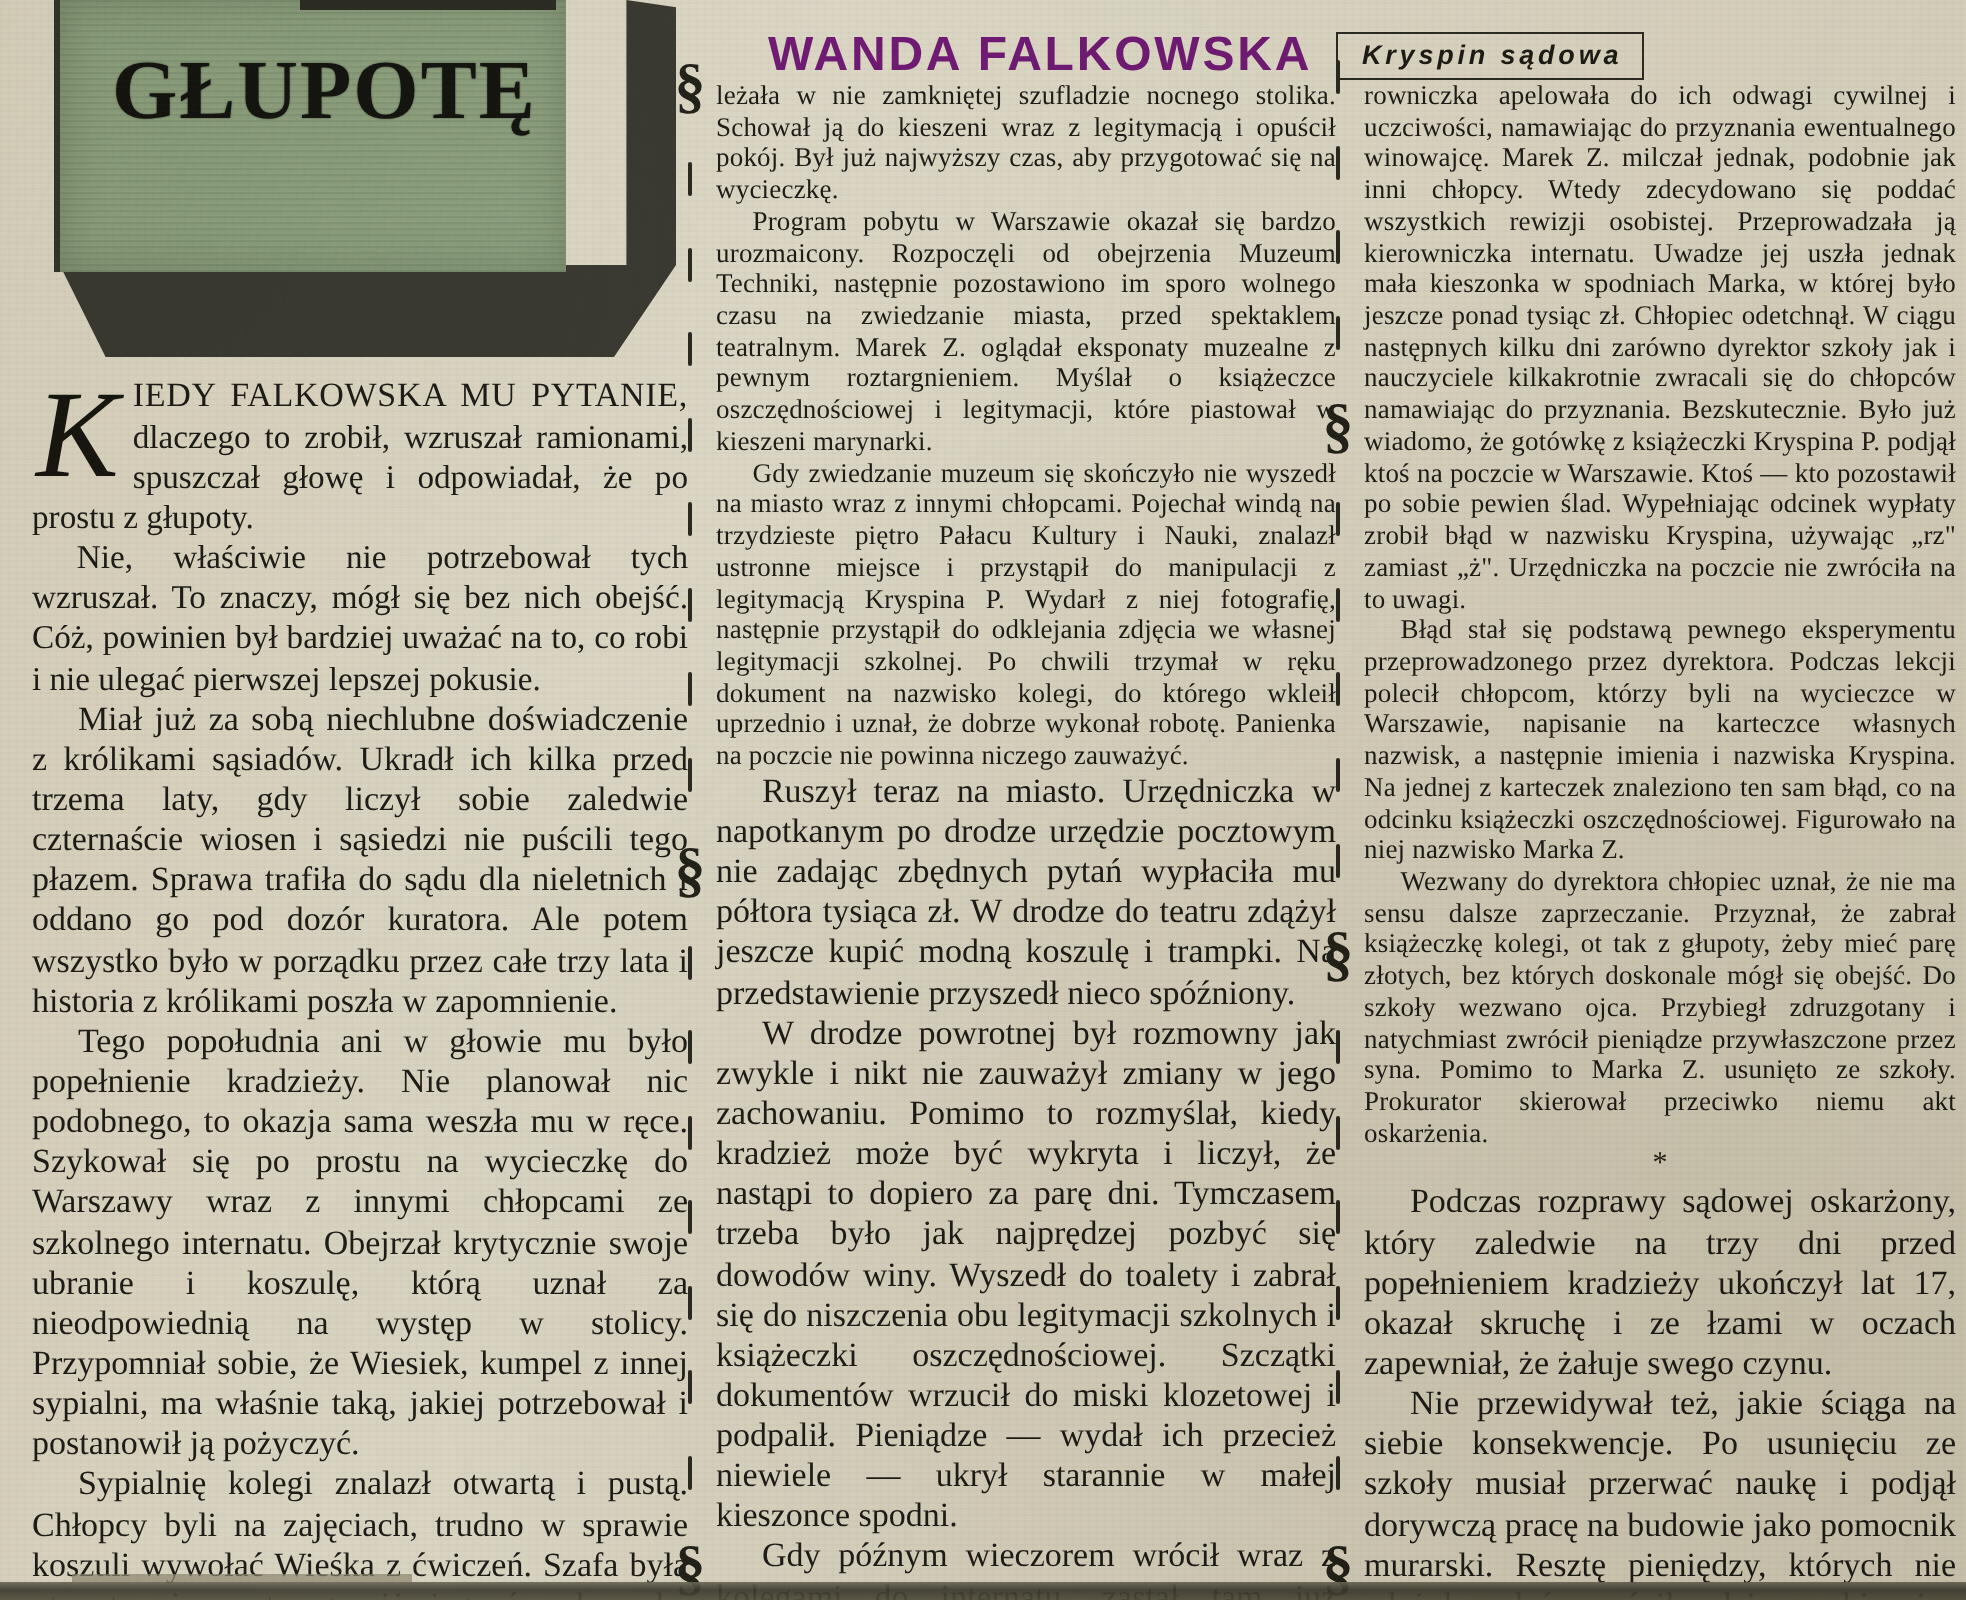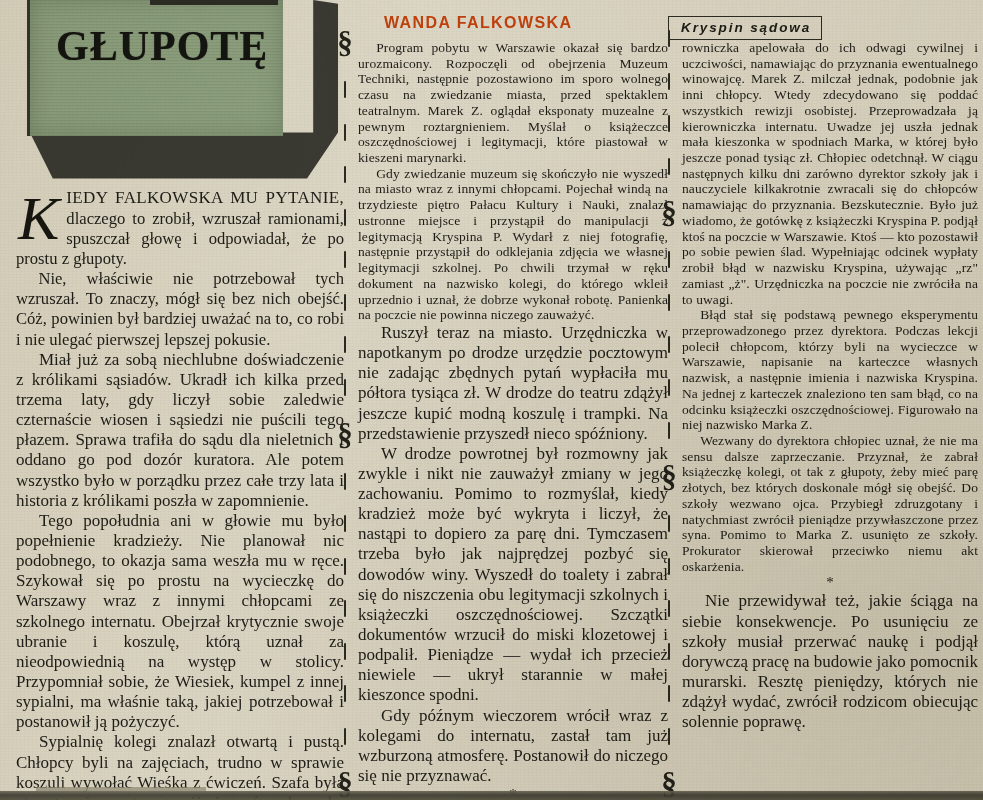--- a/index.html
+++ b/index.html
@@ -45,23 +45,23 @@
     opacity: .55;
   }
 
   
   .byline {
     position: absolute;
     left: 384px;
     top: 14px;
     font-family: "Liberation Sans", "DejaVu Sans", sans-serif;
     font-weight: bold;
-    font-size: 16px;
+    font-size: 24px;
     letter-spacing: 1.4px;
-    color: #c2410c;
+    color: #701a75;
     z-index: 6;
   }
 
   .rubric {
     position: absolute;
     left: 668px;
     top: 16px;
     padding: 3px 10px 4px 12px;
     border: 1.4px solid #2c2b22;
     font-family: "Liberation Sans", "DejaVu Sans", sans-serif;
@@ -342,35 +342,37 @@
         <span class="dropcap">K</span><span class="caps-line">IEDY FALKOWSKA MU PYTANIE,</span><span> dlaczego to zrobił, wzruszał ramionami, spuszczał głowę i odpowiadał, że po prostu z głupoty.</span>
       </p>
       <p class="t-big">Nie, właściwie nie potrzebował tych wzruszał. To znaczy, mógł się bez nich obejść. Cóż, powinien był bardziej uważać na to, co robi i nie ulegać pierwszej lepszej pokusie.</p>
       <p class="t-mid">Miał już za sobą niechlubne doświadczenie z królikami sąsiadów. Ukradł ich kilka przed trzema laty, gdy liczył sobie zaledwie czternaście wiosen i sąsiedzi nie puścili tego płazem. Sprawa trafiła do sądu dla nieletnich i oddano go pod dozór kuratora. Ale potem wszystko było w porządku przez całe trzy lata i historia z królikami poszła w zapomnienie.</p>
       <p class="t-mid">Tego popołudnia ani w głowie mu było popełnienie kradzieży. Nie planował nic podobnego, to okazja sama weszła mu w ręce. Szykował się po prostu na wycieczkę do Warszawy wraz z innymi chłopcami ze szkolnego internatu. Obejrzał krytycznie swoje ubranie i koszulę, którą uznał za nieodpowiednią na występ w stolicy. Przypomniał sobie, że Wiesiek, kumpel z innej sypialni, ma właśnie taką, jakiej potrzebował i postanowił ją pożyczyć.</p>
       <p class="t-mid">Sypialnię kolegi znalazł otwartą i pustą. Chłopcy byli na zajęciach, trudno w sprawie koszuli wywołać Wieśka z ćwiczeń. Szafa była otwarta, nic prostszego niż sięgnąć po koszulę, a potem, wieczorem zwrócić ją koledze. Otworzył szafę, ale nie znalazł, czego szukał. Ujrzał natomiast spodnie i zanurzył rękę w kieszeni. Była w niej legitymacja szkolna na nazwisko Kryspina P., kolegi mieszkającego z Wieśkiem w jednym pokoju. To odkrycie nasunęło mu pewną refleksję. Kryspin miał książeczkę oszczędnościową, o której opowiadał chłopcom. Nie ulegało wątpliwości, że ta książeczka musiała znajdować się gdzieś w pobliżu. Fakt, że trzymał w ręku legitymację z fotografią wystawioną na nazwisko Kryspina P., otwierał przed nim pewne możliwości.</p>
 
     </div>
 
     <div class="col col-mid">
+      <p class="noind t-small">leżała w nie zamkniętej szufladzie nocnego stolika. Schował ją do kieszeni wraz z legitymacją i opuścił pokój. Był już najwyższy czas, aby przygotować się na wycieczkę.</p>
       <p class="t-small">Program pobytu w Warszawie okazał się bardzo urozmaicony. Rozpoczęli od obejrzenia Muzeum Techniki, następnie pozostawiono im sporo wolnego czasu na zwiedzanie miasta, przed spektaklem teatralnym. Marek Z. oglądał eksponaty muzealne z pewnym roztargnieniem. Myślał o książeczce oszczędnościowej i legitymacji, które piastował w kieszeni marynarki.</p>
       <p class="t-small">Gdy zwiedzanie muzeum się skończyło nie wyszedł na miasto wraz z innymi chłopcami. Pojechał windą na trzydzieste piętro Pałacu Kultury i Nauki, znalazł ustronne miejsce i przystąpił do manipulacji z legitymacją Kryspina P. Wydarł z niej fotografię, następnie przystąpił do odklejania zdjęcia we własnej legitymacji szkolnej. Po chwili trzymał w ręku dokument na nazwisko kolegi, do którego wkleił uprzednio i uznał, że dobrze wykonał robotę. Panienka na poczcie nie powinna niczego zauważyć.</p>
       <p class="t-mid">Ruszył teraz na miasto. Urzędniczka w napotkanym po drodze urzędzie pocztowym nie zadając zbędnych pytań wypłaciła mu półtora tysiąca zł. W drodze do teatru zdążył jeszcze kupić modną koszulę i trampki. Na przedstawienie przyszedł nieco spóźniony.</p>
       <p class="t-mid">W drodze powrotnej był rozmowny jak zwykle i nikt nie zauważył zmiany w jego zachowaniu. Pomimo to rozmyślał, kiedy kradzież może być wykryta i liczył, że nastąpi to dopiero za parę dni. Tymczasem trzeba było jak najprędzej pozbyć się dowodów winy. Wyszedł do toalety i zabrał się do niszczenia obu legitymacji szkolnych i książeczki oszczędnościowej. Szczątki dokumentów wrzucił do miski klozetowej i podpalił. Pieniądze — wydał ich przecież niewiele — ukrył starannie w małej kieszonce spodni.</p>
       <p class="t-mid">Gdy późnym wieczorem wrócił wraz z kolegami do internatu, zastał tam już wzburzoną atmosferę. Postanowił do niczego się nie przyznawać.</p>
       <p class="sep-star noind">*</p>
       <p class="t-mid">Prawowity właściciel książeczki oszczędnościowej, Kryspin P. wrócił po zajęciach do swej sypialni w internacie i sięgnął po wiszące w szafie spodnie. Gdy włożył rękę do kieszeni, od razu zauważył brak legitymacji szkolnej. Początkowo był przekonany, że padł ofiarą żartów kolegów. Zaczął ich wypytywać, gdzie schowali legitymację, ale chłopcy dzielący z nim sypialnię, mieli szczerze zdziwione miny. Wtedy dopiero przypomniał sobie książeczkę PKO i zajrzał do szuflady. Książeczka znikła. Wtedy, o tym co zaszło, zawiadomił kierowniczkę internatu. Niezwłocznie też powiadomiono PKO o kradzieży.</p>
 
     </div>
 
     <div class="col col-right">
       <p class="noind t-small">rowniczka apelowała do ich odwagi cywilnej i uczciwości, namawiając do przyznania ewentualnego winowajcę. Marek Z. milczał jednak, podobnie jak inni chłopcy. Wtedy zdecydowano się poddać wszystkich rewizji osobistej. Przeprowadzała ją kierowniczka internatu. Uwadze jej uszła jednak mała kieszonka w spodniach Marka, w której było jeszcze ponad tysiąc zł. Chłopiec odetchnął. W ciągu następnych kilku dni zarówno dyrektor szkoły jak i nauczyciele kilkakrotnie zwracali się do chłopców namawiając do przyznania. Bezskutecznie. Było już wiadomo, że gotówkę z książeczki Kryspina P. podjął ktoś na poczcie w Warszawie. Ktoś — kto pozostawił po sobie pewien ślad. Wypełniając odcinek wypłaty zrobił błąd w nazwisku Kryspina, używając „rz" zamiast „ż". Urzędniczka na poczcie nie zwróciła na to uwagi.</p>
       <p class="t-small">Błąd stał się podstawą pewnego eksperymentu przeprowadzonego przez dyrektora. Podczas lekcji polecił chłopcom, którzy byli na wycieczce w Warszawie, napisanie na karteczce własnych nazwisk, a następnie imienia i nazwiska Kryspina. Na jednej z karteczek znaleziono ten sam błąd, co na odcinku książeczki oszczędnościowej. Figurowało na niej nazwisko Marka Z.</p>
       <p class="t-small">Wezwany do dyrektora chłopiec uznał, że nie ma sensu dalsze zaprzeczanie. Przyznał, że zabrał książeczkę kolegi, ot tak z głupoty, żeby mieć parę złotych, bez których doskonale mógł się obejść. Do szkoły wezwano ojca. Przybiegł zdruzgotany i natychmiast zwrócił pieniądze przywłaszczone przez syna. Pomimo to Marka Z. usunięto ze szkoły. Prokurator skierował przeciwko niemu akt oskarżenia.</p>
       <p class="sep-star noind">*</p>
+      <p class="t-mid">Podczas rozprawy sądowej oskarżony, który zaledwie na trzy dni przed popełnieniem kradzieży ukończył lat 17, okazał skruchę i ze łzami w oczach zapewniał, że żałuje swego czynu.</p>
       <p class="t-mid">Nie przewidywał też, jakie ściąga na siebie konsekwencje. Po usunięciu ze szkoły musiał przerwać naukę i podjął dorywczą pracę na budowie jako pomocnik murarski. Resztę pieniędzy, których nie zdążył wydać, zwrócił rodzicom obiecując solennie poprawę.</p>
 
     </div>
 
   </div>
 
   <div class="bottom-edge-2"></div>
   <div class="bottom-edge"></div>
 
 </div>

